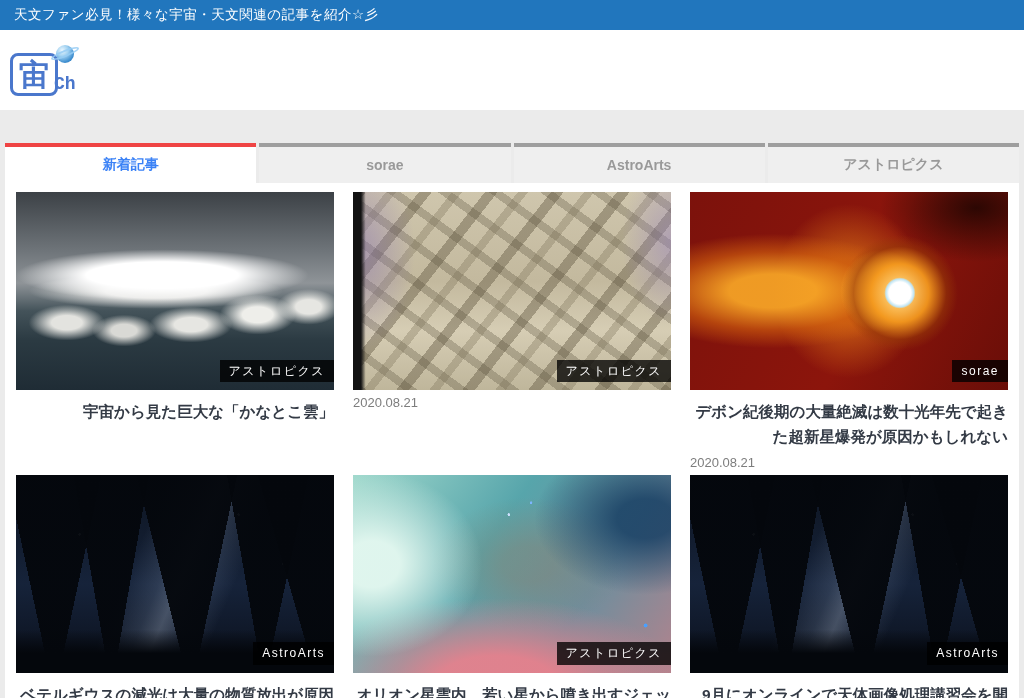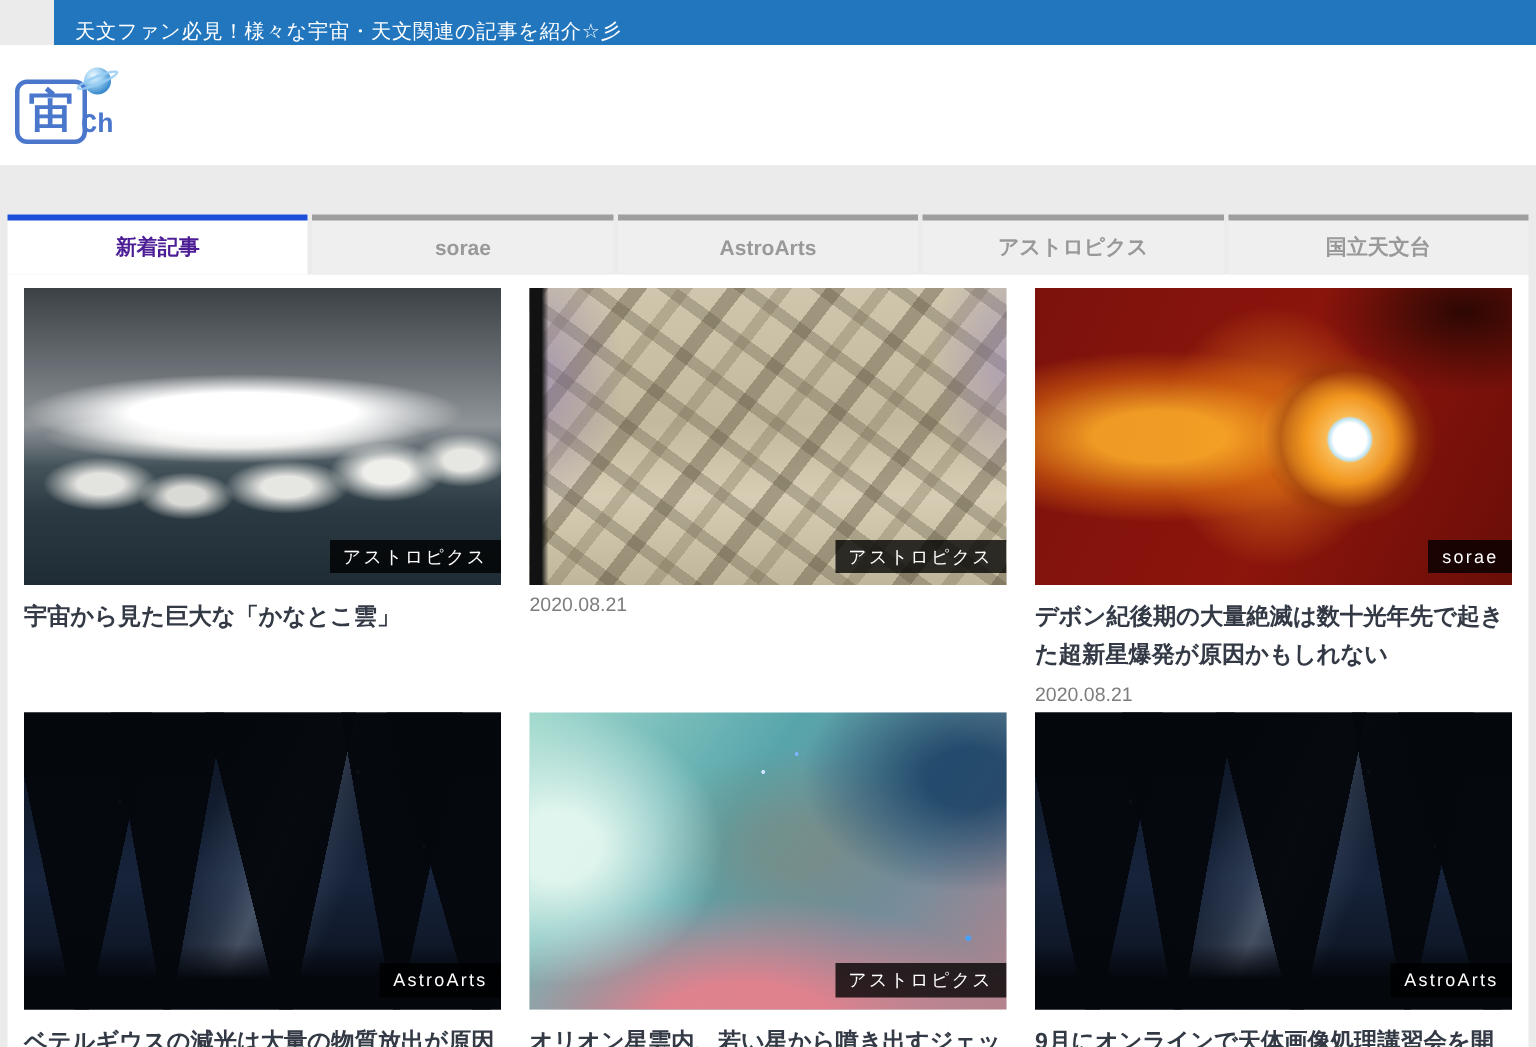--- a/index.html
+++ b/index.html
@@ -5,22 +5,22 @@
   * { margin:0; padding:0; box-sizing:border-box; }
   html,body { width:1024px; height:698px; overflow:hidden; }
   body {
     font-family:"Liberation Sans","DejaVu Sans",sans-serif;
     background:#ebebeb;
   }
 
   
   .topbar {
     height:30px; background:#2176bd; color:#fff;
-    display:flex; align-items:flex-end; padding:0 14px;
-    font-size:13.5px; letter-spacing:.5px;margin-left:36px;
+    display:flex; align-items:center; padding:0 14px;
+    font-size:13.5px; letter-spacing:.5px;
   }
 
   
   .site-header { height:80px; background:#fff; display:flex; align-items:center; padding:0 10px; }
   .logo { display:flex; align-items:flex-start; position:relative; text-decoration:none; cursor:pointer; }
   .logo-box {
     display:inline-block; border:3px solid #4a77cc; border-radius:8px;
     color:#4a77cc; font-weight:bold; font-size:30px; line-height:1.1;
     padding:2px 6px; background:#fff; margin-top:8px;
   }
@@ -45,21 +45,21 @@
   
   .tabs {
     display:flex; gap:3px; margin:33px 5px 0 5px;
   }
   .tab {
     flex:1; height:40px; display:flex; align-items:center; justify-content:center;
     background:#efefef; border-top:4px solid #9e9e9e;
     font-size:14px; font-weight:bold; color:#999; cursor:pointer;
   }
   .tab.active {
-    background:#fff; border-top:4px solid #1d4ed8; color:#4c1d95;text-align:center;
+    background:#fff; border-top:4px solid #ef4444; color:#3b82f6;text-align:center;
   }
 
   
   .content {
     background:#fff; margin:0 5px; padding:9px 11px 0 11px;
     min-height:520px;
   }
   .grid {
     display:grid; grid-template-columns:repeat(3,1fr);
     column-gap:19px; row-gap:5px;
@@ -68,21 +68,21 @@
   .thumb {
     position:relative; width:100%; height:198px; overflow:hidden; background:#222;
   }
   .badge {
     position:absolute; right:0; bottom:8px;
     background:rgba(0,0,0,.78); color:#fff;
     font-size:12px; letter-spacing:1.5px; padding:4px 9px; line-height:1.2;
   }
   .title {
     font-size:15.5px; font-weight:bold; color:#333a45;
-    line-height:1.6; margin-top:10px;
+    line-height:1.6; margin-top:10px;text-align:right;
   }
   .date { font-size:13px; color:#7d7d7d; margin-top:5px; }
 
   
   .thumb-anvil {
     background:
       radial-gradient(ellipse 46% 13% at 46% 42%, #ffffff 52%, rgba(255,255,255,0) 100%),
       radial-gradient(ellipse 40% 9% at 44% 50%, #e9e9e7 40%, rgba(233,233,231,0) 100%),
       radial-gradient(ellipse 12% 9% at 16% 66%, #e3e3df 40%, rgba(227,227,223,0) 100%),
       radial-gradient(ellipse 10% 8% at 34% 70%, #d9d9d5 40%, rgba(217,217,213,0) 100%),
@@ -149,21 +149,20 @@
     <span class="planet"></span>
     <span class="logo-ch">Ch</span>
   </a>
 </header>
 
 <nav class="tabs">
   <div class="tab active">新着記事</div>
   <div class="tab">sorae</div>
   <div class="tab">AstroArts</div>
   <div class="tab">アストロピクス</div>
-  <div class="tab">国立天文台</div>
 </nav>
 
 <main class="content">
   <div class="grid">
 
     <article class="card">
       <div class="thumb thumb-anvil">
         <span class="badge">アストロピクス</span>
       </div>
       <h3 class="title">宇宙から見た巨大な「かなとこ雲」</h3>

